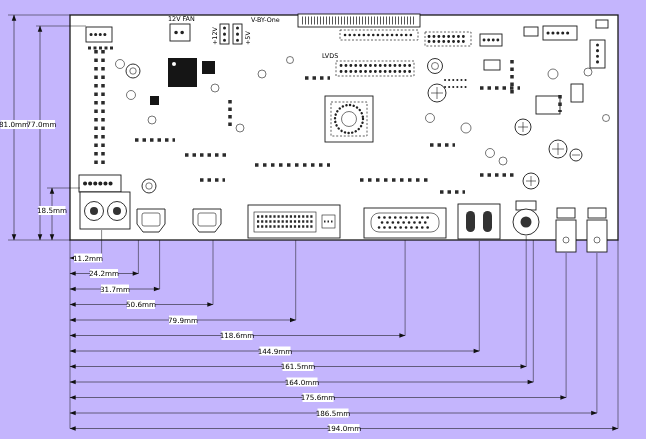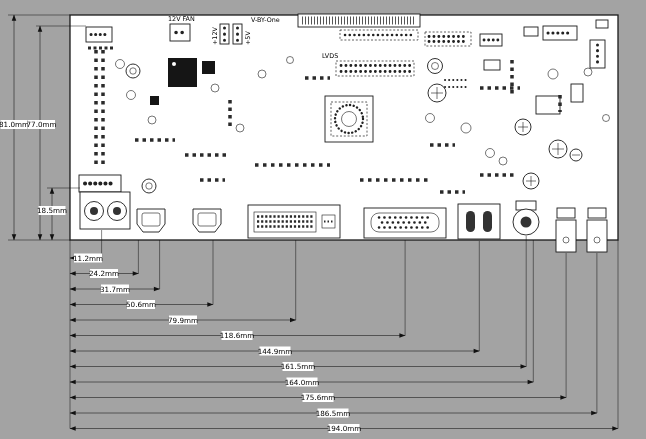--- a/index.html
+++ b/index.html
@@ -1,16 +1,16 @@
 <!DOCTYPE html>
 <html><head>
 <meta charset="utf-8">
 <style>
   html,body{margin:0;padding:0;background:#ffffff;}
-  .stage{position:relative;width:646px;height:439px;background:#a3a3a3;font-family:"DejaVu Sans",sans-serif;overflow:hidden;}
+  .stage{position:relative;width:646px;height:439px;background:#c4b5fd;font-family:"DejaVu Sans",sans-serif;overflow:hidden;}
   svg{display:block;}
   .bd{fill:#ffffff;stroke:#1a1a1a;stroke-width:1.3;}
   .ln{fill:none;stroke:#1a1a1a;stroke-width:0.9;}
   .lnf{fill:#ffffff;stroke:#1a1a1a;stroke-width:0.9;}
   .thin{fill:none;stroke:#1a1a1a;stroke-width:0.6;}
   .blk{fill:#151515;stroke:none;}
   .dark{fill:#333333;stroke:none;}
   .dash{fill:none;stroke:#1a1a1a;stroke-width:0.7;stroke-dasharray:2 1.8;}
   .dots{fill:none;stroke:#222222;stroke-linecap:round;}
   .pins{fill:none;stroke:#555555;}

